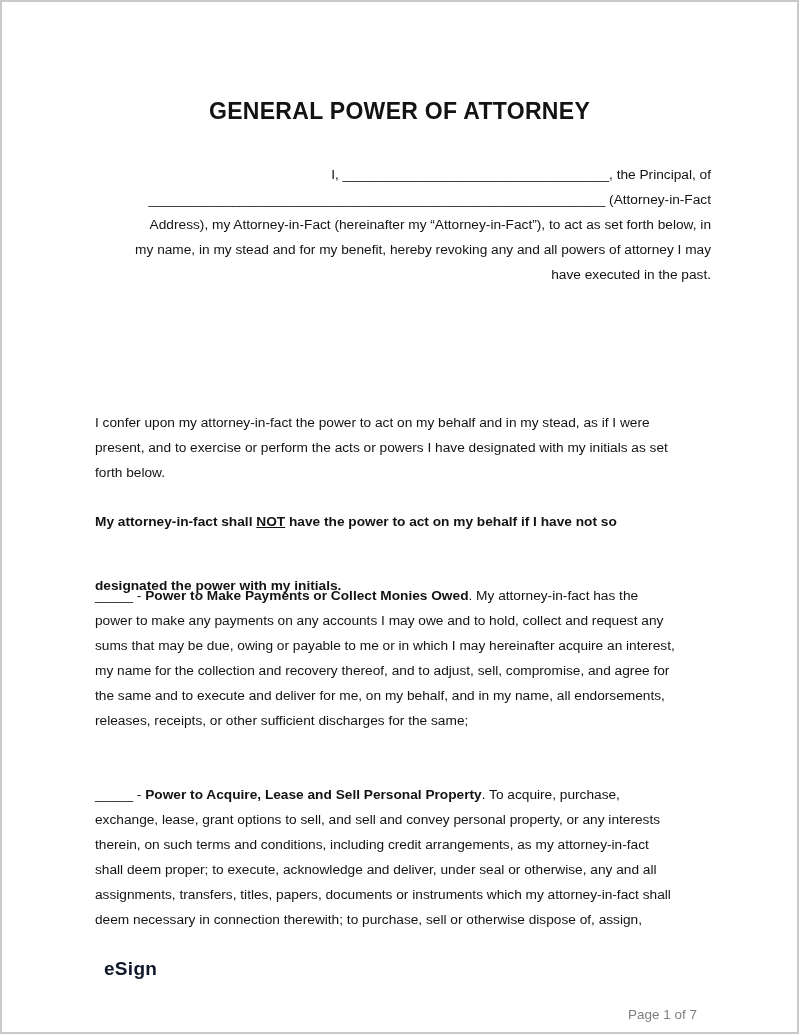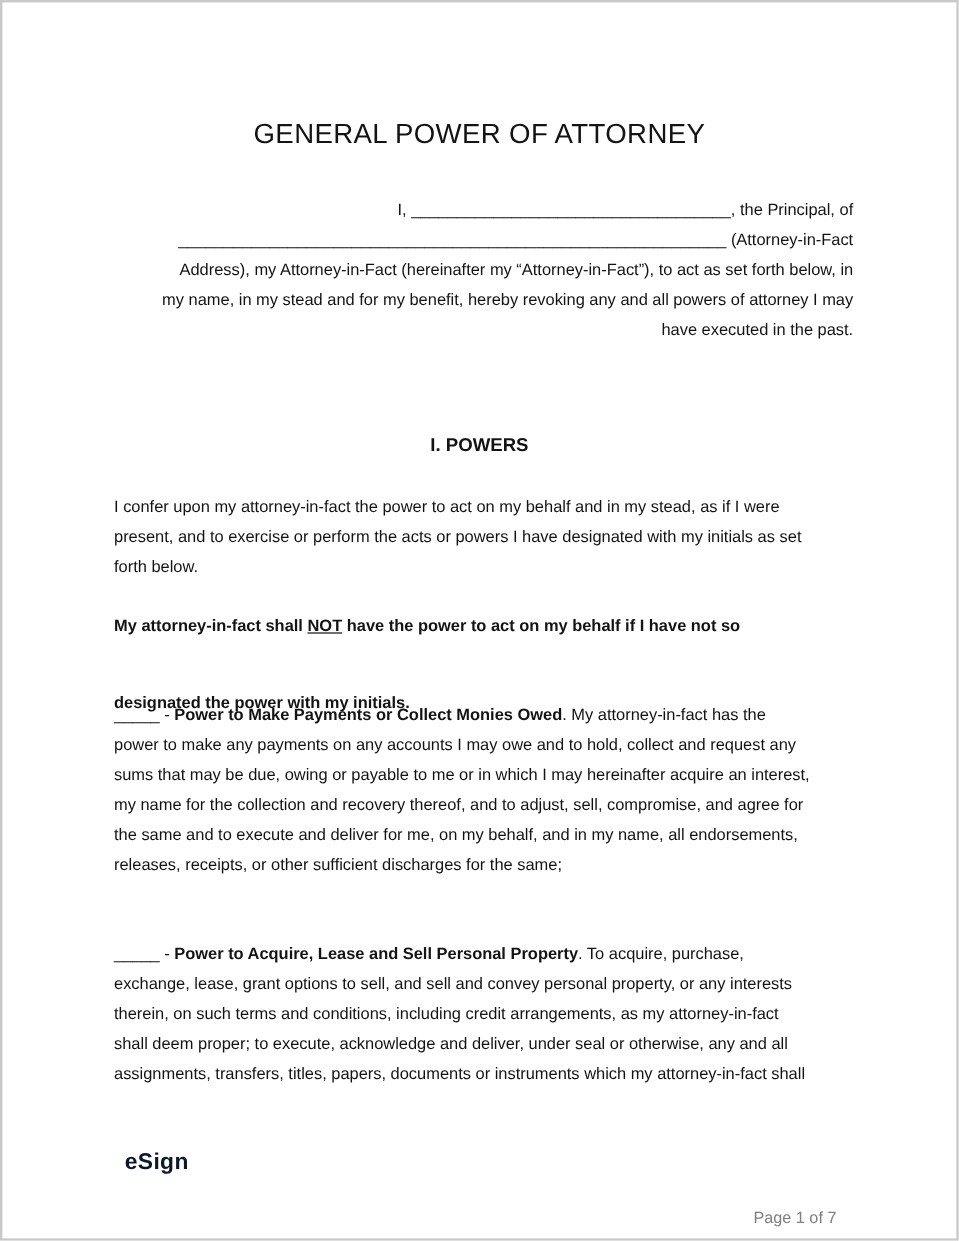--- a/index.html
+++ b/index.html
@@ -14,21 +14,21 @@
     color: #131313;
     overflow: hidden;
   }
   .doc-title {
     position: absolute;
     top: 94px;
     left: 0;
     width: 100%;
     text-align: center;
     font-size: 23px;
-    font-weight: normal;
+    font-weight: bold;
     letter-spacing: 0.3px;
     line-height: 30px;
   }
   .block {
     position: absolute;
     left: 93px;
     width: 616px;
     font-size: 13.7px;
     line-height: 25px;
   }
@@ -70,21 +70,20 @@
   <div class="doc-title">GENERAL POWER OF ATTORNEY</div>
 
   <div class="block" style="top:160px;text-align:right;">
     <div class="ln"><span>I, </span><span>___________________________________</span><span>, the Principal, of</span></div>
     <div class="ln"><span>____________________________________________________________</span><span> (Attorney-in-Fact</span></div>
     <div class="ln">Address), my Attorney-in-Fact (hereinafter my “Attorney-in-Fact”), to act as set forth below, in</div>
     <div class="ln">my name, in my stead and for my benefit, hereby revoking any and all powers of attorney I may</div>
     <div class="ln">have executed in the past.</div>
   </div>
 
-  <div class="section-heading" style="top:357px;">I. POWERS</div>
 
   <div class="block" style="top:408px;">
     <div class="ln">I confer upon my attorney-in-fact the power to act on my behalf and in my stead, as if I were</div>
     <div class="ln">present, and to exercise or perform the acts or powers I have designated with my initials as set</div>
     <div class="ln">forth below.</div>
   </div>
 
   <div class="block" style="top:507px;">
     <div class="ln"><span class="b">My attorney-in-fact shall </span><span class="b u">NOT</span><span class="b"> have the power to act on my behalf if I have not so</span></div>
     <div class="ln b">designated the power with my initials.</div>
@@ -98,18 +97,19 @@
     <div class="ln">the same and to execute and deliver for me, on my behalf, and in my name, all endorsements,</div>
     <div class="ln">releases, receipts, or other sufficient discharges for the same;</div>
   </div>
 
   <div class="block" style="top:780px;">
     <div class="ln"><span>_____</span><span> - </span><span class="b">Power to Acquire, Lease and Sell Personal Property</span><span>. To acquire, purchase,</span></div>
     <div class="ln">exchange, lease, grant options to sell, and sell and convey personal property, or any interests</div>
     <div class="ln">therein, on such terms and conditions, including credit arrangements, as my attorney-in-fact</div>
     <div class="ln">shall deem proper; to execute, acknowledge and deliver, under seal or otherwise, any and all</div>
     <div class="ln">assignments, transfers, titles, papers, documents or instruments which my attorney-in-fact shall</div>
+    <div class="ln">deem necessary in connection therewith; to purchase, sell or otherwise dispose of, assign,</div>
   </div>
 
   <div class="footer-brand">eSign</div>
   <div class="footer-page">Page 1 of 7</div>
 
 </div>
 
 </body></html>

